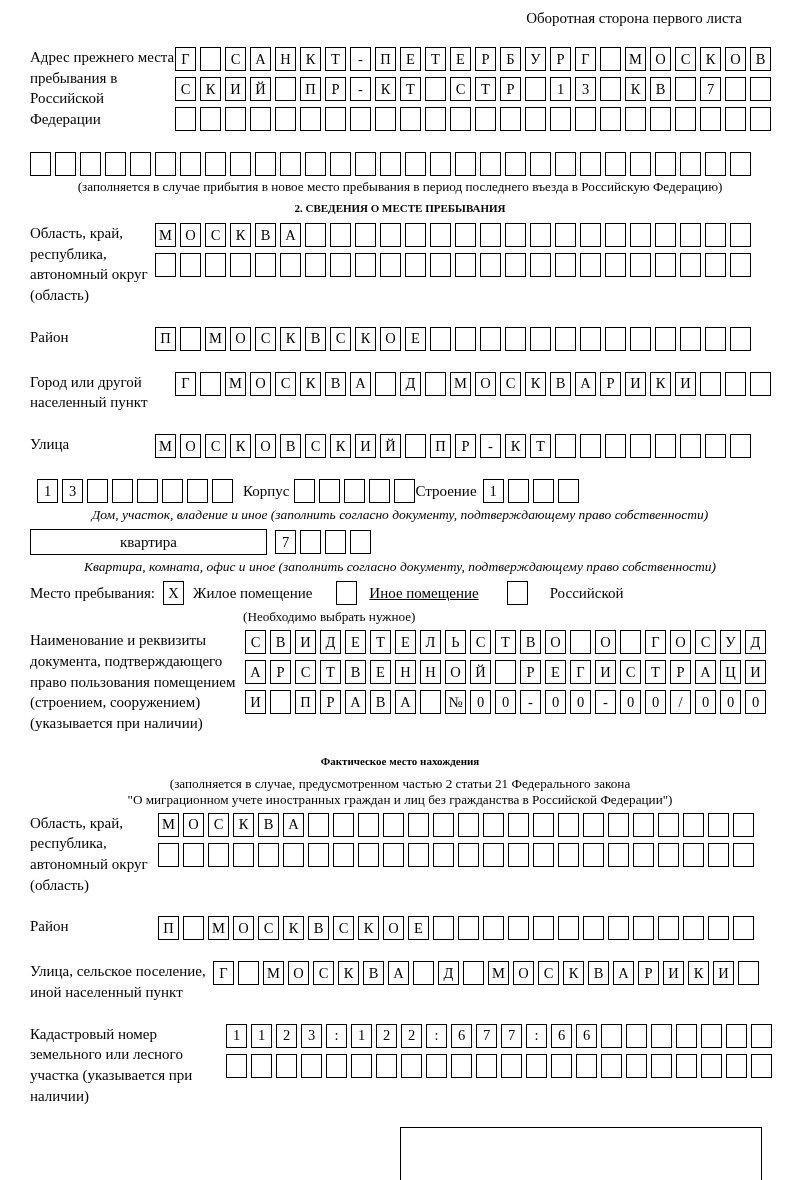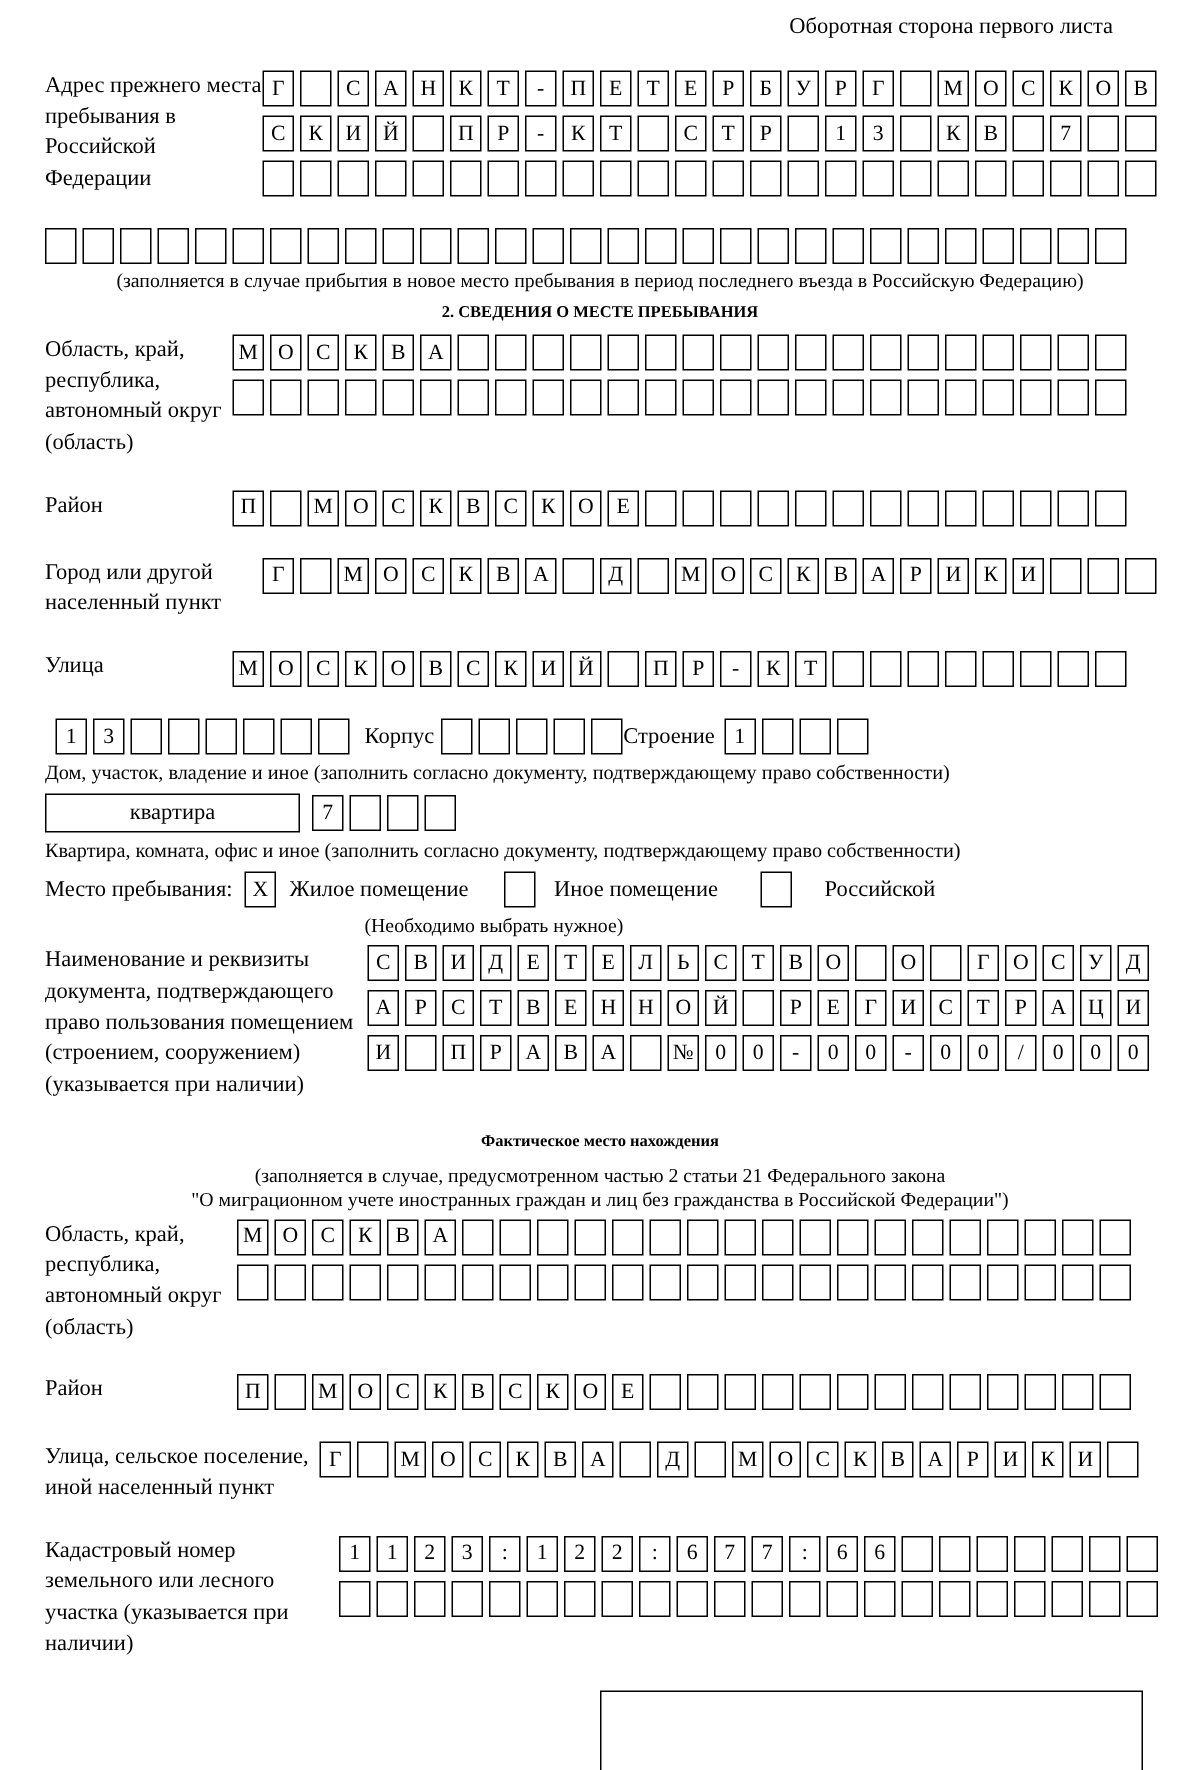--- a/index.html
+++ b/index.html
@@ -13,21 +13,21 @@
   .rows { display:flex; flex-direction:column; gap:6px; }
 
   .cellrow { display:flex; gap:4px; }
   .cell {
     box-sizing:border-box; width:21px; height:24px; flex-shrink:0;
     border:1.6px solid #000; display:flex; align-items:center; justify-content:center;
     font-size:14.5px;
   }
 
   .caption-c { font-size:13.2px; text-align:center; margin:3px 0 5px; }
-  .caption-l { font-size:13.5px; text-align:left; margin:3px 0 6px; }
+  .caption-l { font-size:13.5px; text-align:center; margin:3px 0 6px;font-style:italic; }
   .sec-title { text-align:center; font-weight:bold; font-size:11px; margin:7px 0 9px; }
 
   .textbox {
     box-sizing:border-box; border:1.6px solid #000; height:26px;
     display:flex; align-items:center; justify-content:center; font-size:15px; flex-shrink:0;
   }
   .inline-lab { font-size:15px; white-space:nowrap; }
 
   .house-row, .apt-row, .stay-row { display:flex; align-items:center; margin-bottom:4px; }
 
@@ -335,36 +335,36 @@
     <div class="cellrow" style="margin-left:6px;">
         <span class="cell">1</span>
         <span class="cell"></span>
         <span class="cell"></span>
         <span class="cell"></span>
       </div>
   </div>
   <div class="caption-l">Дом, участок, владение и иное (заполнить согласно документу, подтверждающему право собственности)</div>
 
   <div class="apt-row">
-    <div class="textbox" style="width:170px;">квартира</div>
+    <div class="textbox" style="width:237px;">квартира</div>
     <div class="cellrow" style="margin-left:8px;">
         <span class="cell">7</span>
         <span class="cell"></span>
         <span class="cell"></span>
         <span class="cell"></span>
       </div>
   </div>
   <div class="caption-l">Квартира, комната, офис и иное (заполнить согласно документу, подтверждающему право собственности)</div>
 
   <div class="stay-row">
     <div class="inline-lab">Место пребывания:</div>
     <div class="checkbox" style="margin-left:8px;">X</div>
     <div class="inline-lab" style="margin-left:9px;">Жилое помещение</div>
     <div class="checkbox" style="margin-left:24px;"></div>
-    <div class="inline-lab" style="margin-left:12px;">Иное помещение</div>
+    <div class="inline-lab" style="margin-left:12px;text-decoration:underline;">Иное помещение</div>
     <div class="checkbox" style="margin-left:28px;"></div>
     <div class="inline-lab" style="margin-left:22px;">Российской</div>
   </div>
   <div class="caption-c" style="text-align:left; margin-left:213px;">(Необходимо выбрать нужное)</div>
 
   <div class="form-row" style="margin-top:4px;">
     <div class="row-label" style="width:215px;">Наименование и реквизиты документа, подтверждающего право пользования помещением (строением, сооружением) (указывается при наличии)</div>
     <div class="rows">
       <div class="cellrow">
           <span class="cell">С</span>

